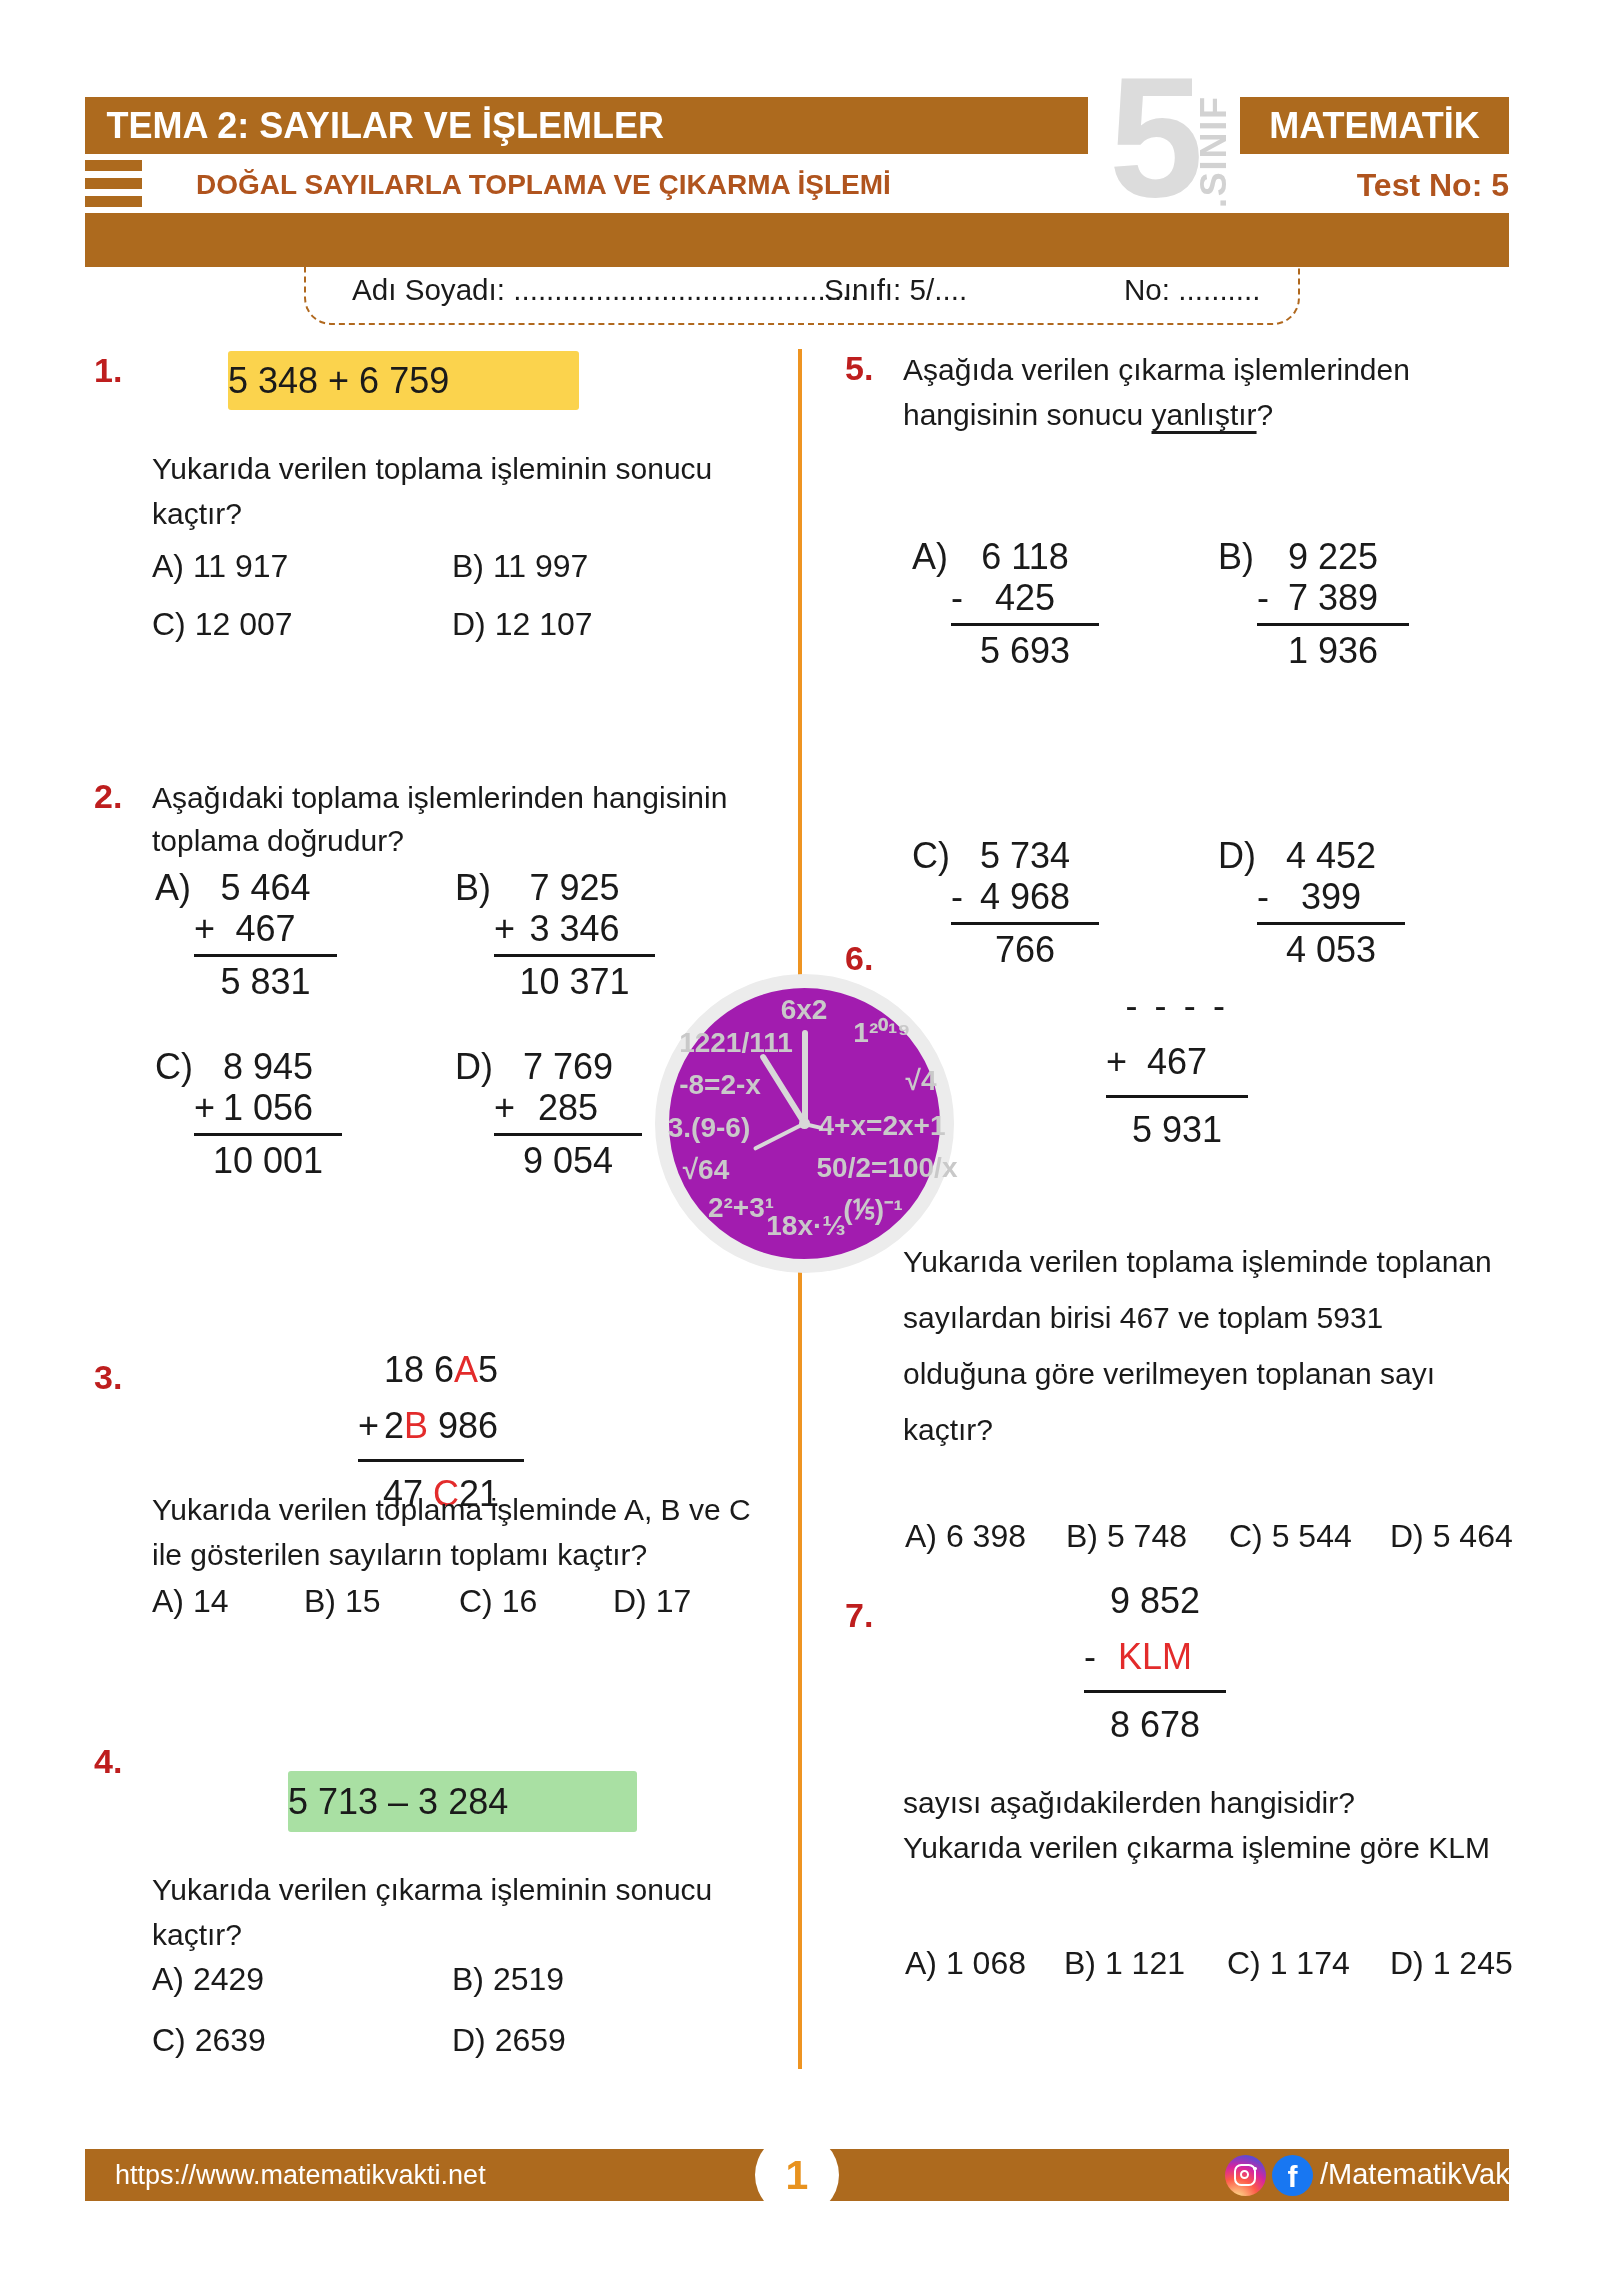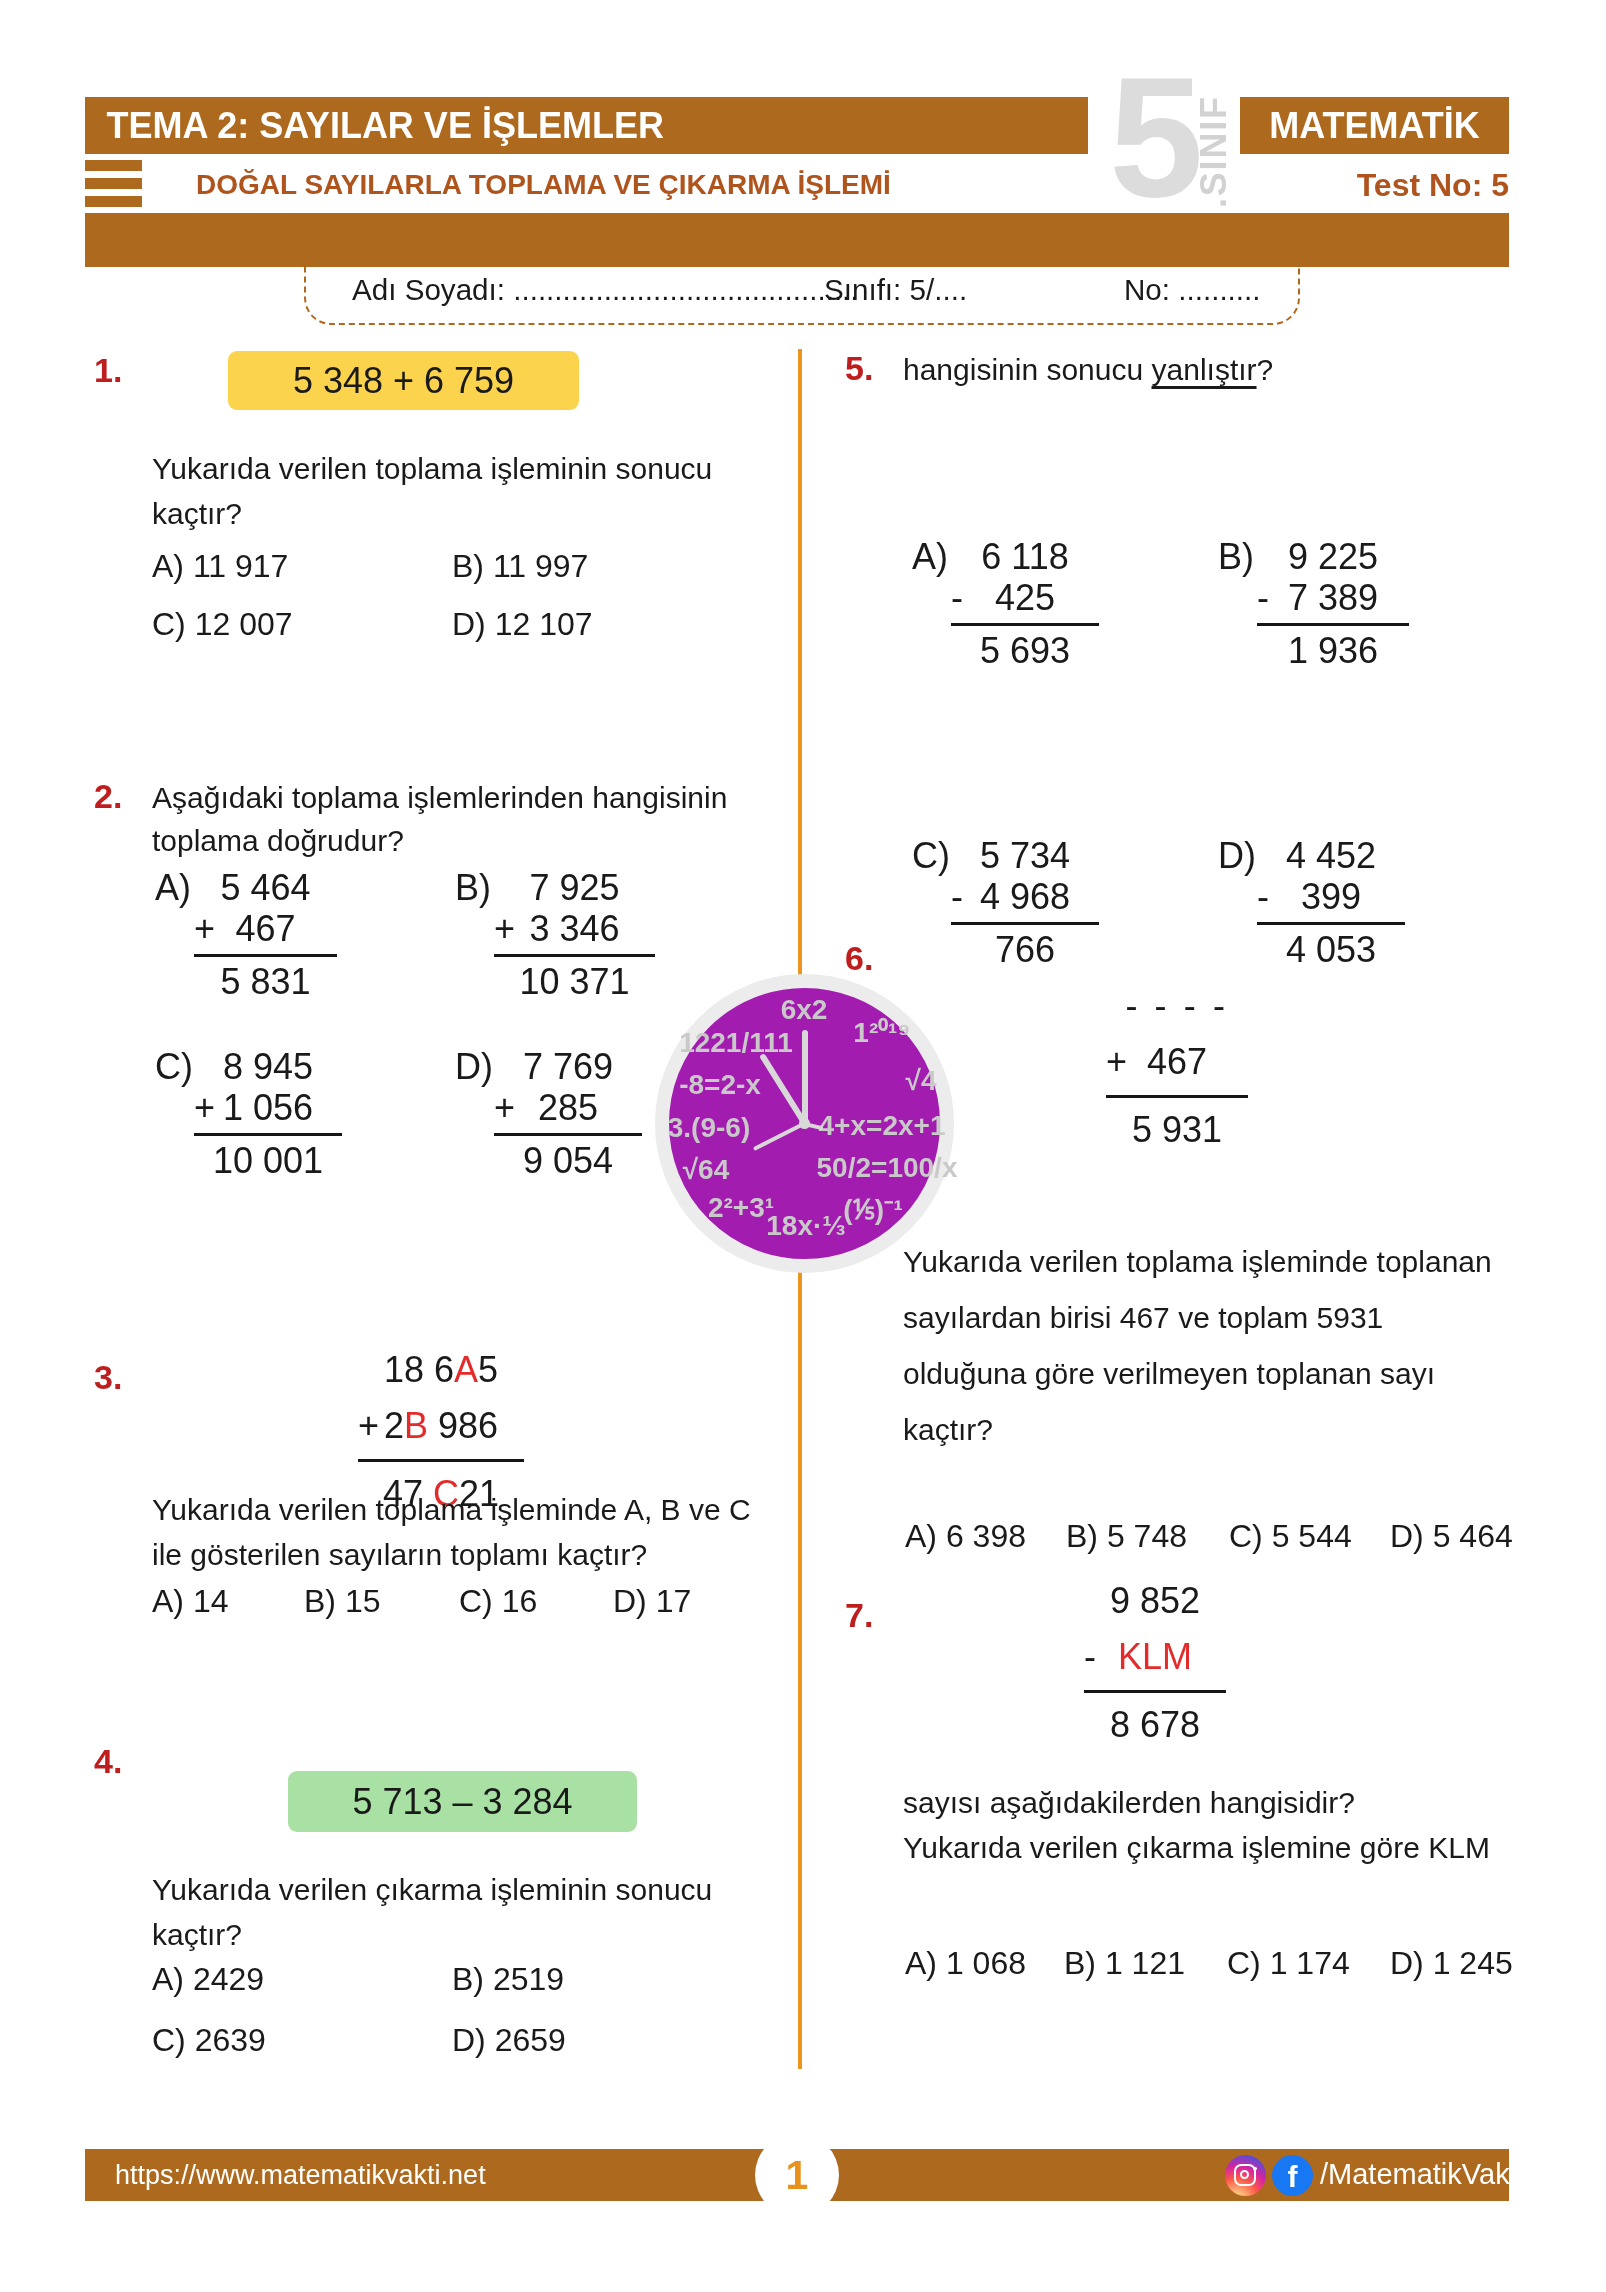--- a/index.html
+++ b/index.html
@@ -25,22 +25,22 @@
   .clock{position:absolute;left:655px;top:974px;width:299px;height:299px;border-radius:50%;background:#a21caf;
          border:14.3px solid #ECECEC;box-sizing:border-box;z-index:1;color:#C9C9C9;font-weight:bold;font-size:28px;}
   .citem{position:absolute;transform:translate(-50%,-50%);white-space:nowrap;}
   .hand{position:absolute;background:#D8D8D8;border-radius:3.6px;transform-origin:50% 100%;}
   .cdot{position:absolute;left:130px;top:130px;width:10.7px;height:10.7px;border-radius:50%;background:#D8D8D8;}
   
   .qnum{position:absolute;font-size:34px;font-weight:bold;color:#BE1E1E;z-index:3;}
   .qtext{position:absolute;font-size:30px;line-height:45px;white-space:nowrap;z-index:3;}
   .qtext.wide{line-height:56px;}
   .opt{position:absolute;font-size:32px;white-space:nowrap;z-index:3;}
-  .valbox{position:absolute;display:flex;align-items:center;justify-content:center;
-          font-size:36px;border-radius:9px;z-index:3;}
+  .valbox{position:absolute;display:flex;align-items:center;
+          font-size:36px;border-radius:3px;z-index:3;}
   .arith{position:absolute;font-size:36px;line-height:41px;z-index:3;}
   .arith.big{line-height:56px;}
   .arith .lbl{display:inline-block;width:39px;vertical-align:top;}
   .arith .nums{display:inline-block;text-align:center;position:relative;vertical-align:top;}
   .arith .op{position:relative;}
   .arith .op .sign{position:absolute;left:0;}
   .arith .rule{border-top:3.6px solid #161616;margin:4.5px 0 4.5px 0;}
   .red{color:#E32B2B;}
   .ul{text-decoration:underline;text-decoration-thickness:2.7px;text-underline-offset:6.3px;}
   
@@ -180,20 +180,21 @@
     <div>Yukarıda verilen çıkarma işleminin sonucu</div>
     <div>kaçtır?</div>
   </div>
   <span class="opt" style="left:152px;top:1961px;">A) 2429</span>
   <span class="opt" style="left:452px;top:1961px;">B) 2519</span>
   <span class="opt" style="left:152px;top:2022px;">C) 2639</span>
   <span class="opt" style="left:452px;top:2022px;">D) 2659</span>
 
   <div class="qnum" style="left:845px;top:349px;">5.</div>
   <div class="qtext" style="left:903px;top:347px;">
+    <div>Aşağıda verilen çıkarma işlemlerinden</div>
     <div><span>hangisinin sonucu </span><span class="ul">yanlıştır</span><span>?</span></div>
   </div>
   <div class="arith" style="left:912px;top:536px;">
     <span class="lbl">A)</span><div class="nums" style="width:148px;">
       <div>6 118</div>
       <div class="op"><span class="sign">-</span><span>425</span></div>
       <div class="rule"></div>
       <div>5 693</div>
     </div>
   </div>

